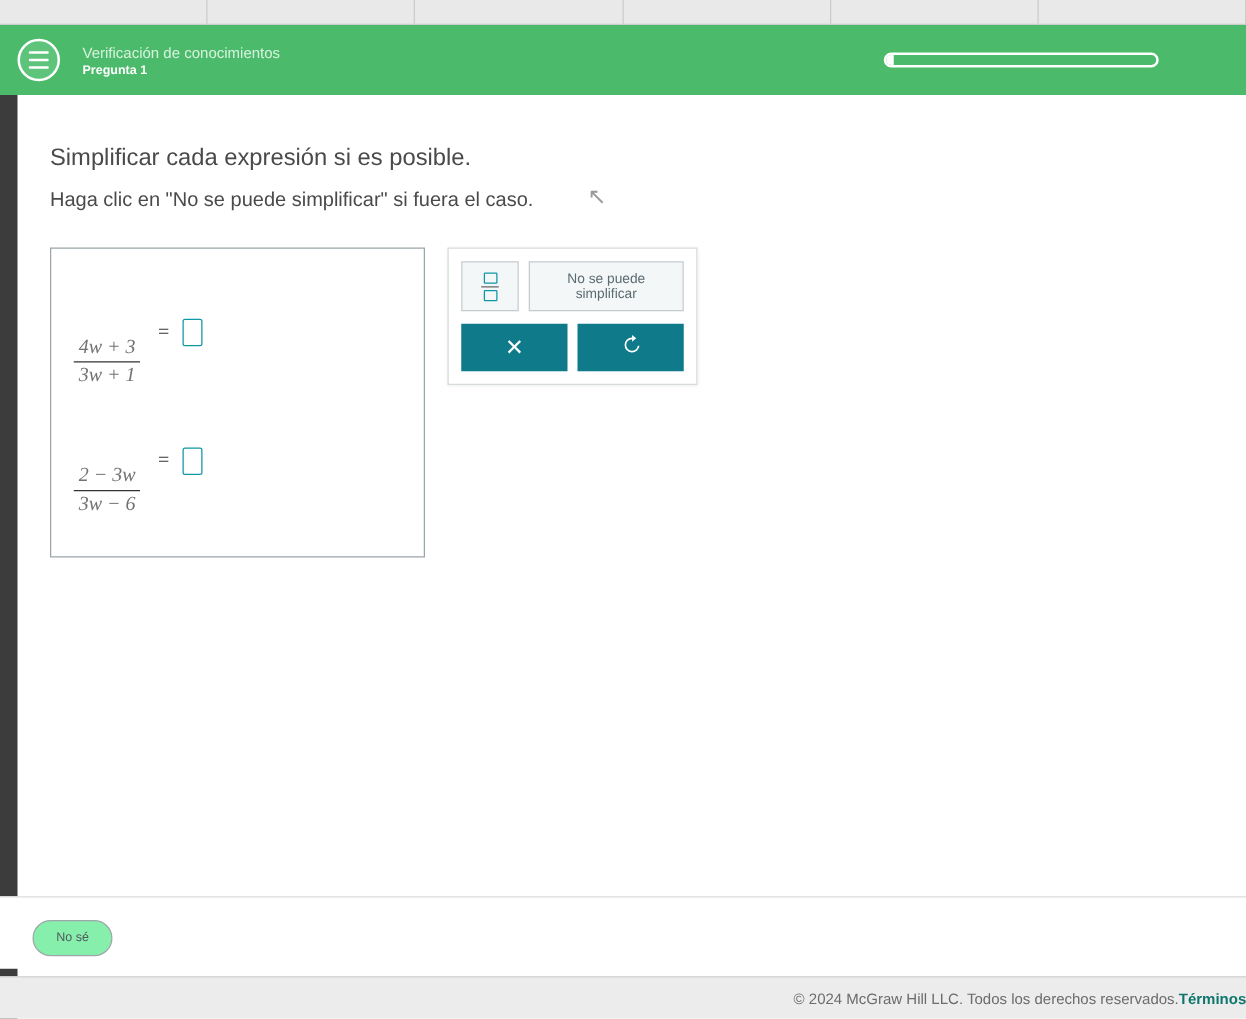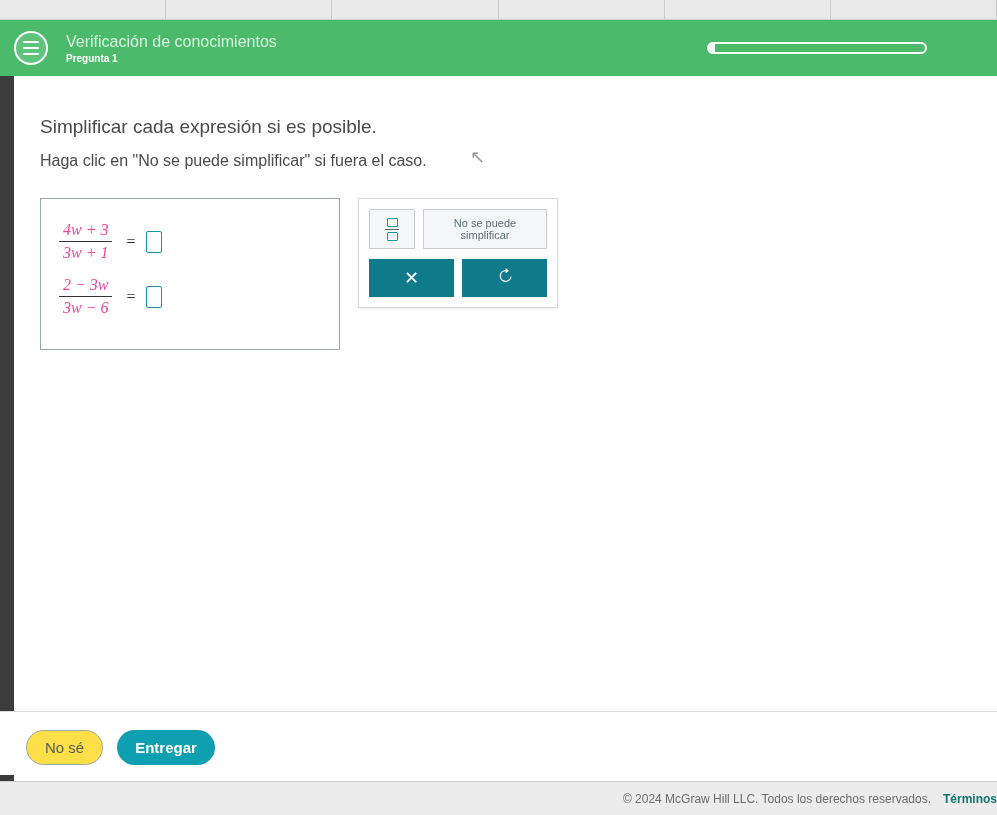--- a/index.html
+++ b/index.html
@@ -19,21 +19,21 @@
   }
   .menu-btn {
     width: 34px; height: 34px; border-radius: 50%;
     background: #5fc47b;
     border: 2px solid #fff;
     display: flex; flex-direction: column; justify-content: center; align-items: center;
     gap: 4px; cursor: pointer;
   }
   .menu-btn .bar { width: 16px; height: 2px; background: #fff; border-radius: 1px; }
   .header .titles { margin-left: 18px; }
-  .header .sub { font-size: 16px; color: #d7f2de; }
+  .header .sub { font-size: 12px; color: #d7f2de; }
   .header .main { font-size: 10px; font-weight: bold; color: #fff; margin-top: 2px; }
   .progress {
     position: absolute; right: 70px; top: 50%; transform: translateY(-50%);
     width: 220px; height: 12px; border: 2px solid #fff; border-radius: 999px;
     background: transparent;
   }
   .progress .fill {
     width: 6px; height: 100%; background: #fff; border-radius: 999px 0 0 999px;
   }
 
@@ -43,21 +43,21 @@
   .instr { color: #4a4a4a; font-size: 19px; margin-bottom: 14px; }
   .instr2 { color: #4a4a4a; font-size: 16px; margin-bottom: 28px; position: relative; }
   .cursor { position: absolute; left: 430px; top: -6px; color: #999; font-size: 18px; }
 
   .row { display: flex; gap: 18px; align-items: flex-start; }
 
   .exprbox {
     border: 1px solid #9aa5aa; width: 300px; padding: 14px 18px 18px 18px;
   }
   .expr-line { display: flex; align-items: center; margin: 8px 0 14px 0; }
-  .frac { display: inline-flex; flex-direction: column; align-items: center; font-family: "Times New Roman", serif; font-style: italic; color: #ec4899; }
+  .frac { display: inline-flex; flex-direction: column; align-items: center; font-family: "Times New Roman", serif; font-style: italic; color: #737373; margin-top: 48px; }
   .frac .num, .frac .den { padding: 0 4px; font-size: 16px; }
   .frac .line { width: 100%; border-top: 1px solid #333; margin: 2px 0; }
   .eq { font-family: "Times New Roman", serif; margin: 0 10px 0 14px; font-size: 16px; color: #333; }
   .ansslot {
     width: 16px; height: 22px; border: 1.5px solid #0f97a6; border-radius: 2px;
     display: inline-block; cursor: pointer;
   }
 
   .toolbox {
     border: 1px solid #d6dbdd; padding: 10px; width: 200px;
@@ -86,34 +86,34 @@
 
   .bottombar {
     position: absolute; left: 0; right: 0; bottom: 40px;
     border-top: 1px solid #dcdcdc;
     padding: 18px 26px 10px 26px;
     display: flex; gap: 14px; align-items: center;
     background: #fff;
   }
   .nose-btn {
     border: 1.5px solid #9fa6aa; border-radius: 999px; padding: 8px 18px;
-    color: #525a5e; font-size: 15px; background: #fde047; cursor: pointer;
+    color: #525a5e; font-size: 10px; background: #86efac; cursor: pointer;
   }
   .submit-btn {
     border: none; border-radius: 999px; padding: 9px 18px;
     background: #0e9fb0; color: #fff; font-size: 15px; font-weight: bold; cursor: pointer;
   }
 
   .footer {
     position: absolute; left: 0; right: 0; bottom: 0;
     height: 34px; background: #ececec; border-top: 1px solid #d0d0d0;
     display: flex; align-items: center; justify-content: flex-end;
     font-size: 12px; color: #6b6b6b; padding-right: 0;
   }
-  .footer .copy { margin-right: 12px; }
+  .footer .copy { }
   .footer .terms { margin-right: 0; font-weight: bold; color: #0f766e; }
 
   .edgeL { position: absolute; left: 0; top: 76px; bottom: 0; width: 14px; background: #1a1a1a; opacity: .85; }
 </style>
 </head>
 <body>
 
 <div class="page">
   <div class="tabbar">
     <div class="seg"></div>
@@ -197,20 +197,19 @@
                 </svg>
             </span>
           </div>
         </div>
       </div>
     </div>
   </div>
 
   <div class="bottombar">
     <button class="nose-btn">No sé</button>
-    <button class="submit-btn">Entregar</button>
   </div>
 
   <div class="footer">
     <span class="copy">© 2024 McGraw Hill LLC. Todos los derechos reservados.</span>
     <span class="terms">Términos</span>
   </div>
 </div>
 
 </body></html>

